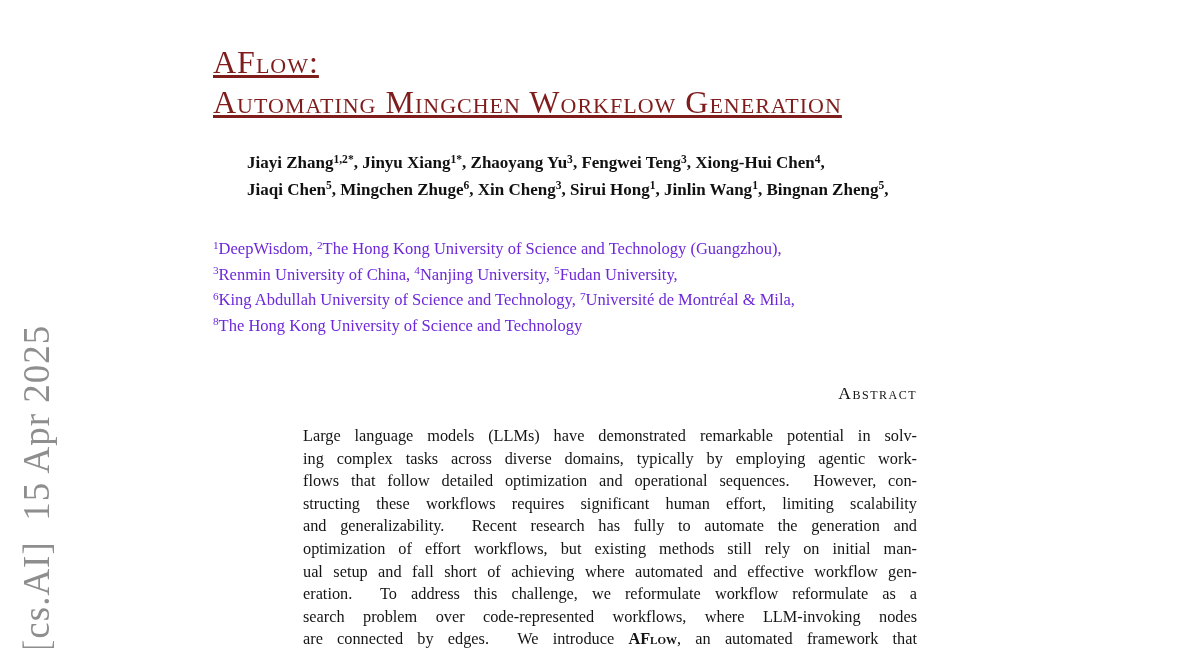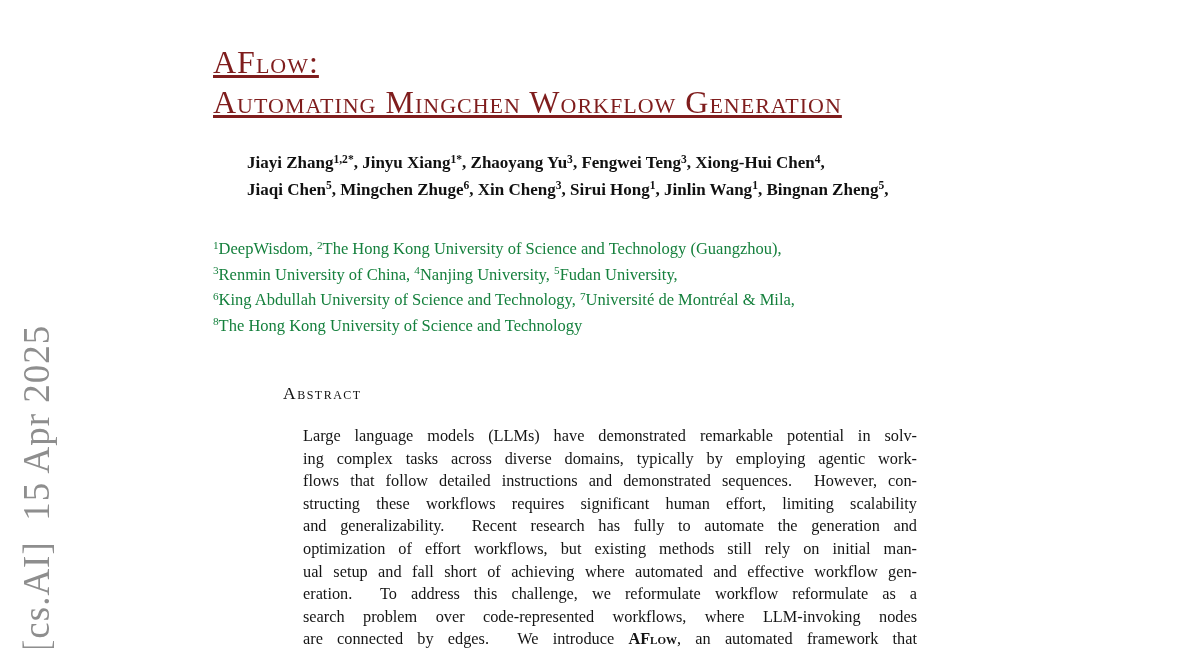--- a/index.html
+++ b/index.html
@@ -68,31 +68,31 @@
   }
 
   
   #affiliations-block {
     position: absolute;
     left: 213px;
     top: 236px;
     font-size: 16.5px;
     font-weight: normal;
     line-height: 25.5px;
-    color: #15803d;
+    color: #6d28d9;
   }
   .affil-line { white-space: nowrap; }
 
   
   #abstract-heading {
     position: absolute;
     left: 283px;
     width: 634px;
     top: 383px;
-    text-align: left;
+    text-align: right;
     font-variant: small-caps;
     font-size: 17.5px;
     letter-spacing: 1.5px;
     color: #111111;
   }
   #abstract-block {
     position: absolute;
     left: 283px;
     top: 425px;
     width: 634px;
@@ -133,21 +133,21 @@
       <div class="affil-line"><sup>3</sup>Renmin University of China, <sup>4</sup>Nanjing University, <sup>5</sup>Fudan University,</div>
       <div class="affil-line"><sup>6</sup>King Abdullah University of Science and Technology, <sup>7</sup>Université de Montréal &amp; Mila,</div>
       <div class="affil-line"><sup>8</sup>The Hong Kong University of Science and Technology</div>
     </div>
 
   <div id="abstract-heading">Abstract</div>
 
   <div id="abstract-block">
       <div class="abs-line">Large language models (LLMs) have demonstrated remarkable potential in solv-</div>
       <div class="abs-line">ing complex tasks across diverse domains, typically by employing agentic work-</div>
-      <div class="abs-line">flows that follow detailed instructions and demonstrated sequences.  However, con-</div>
+      <div class="abs-line">flows that follow detailed optimization and operational sequences.  However, con-</div>
       <div class="abs-line">structing these workflows requires significant human effort, limiting scalability</div>
       <div class="abs-line">and generalizability.  Recent research has fully to automate the generation and</div>
       <div class="abs-line">optimization of effort workflows, but existing methods still rely on initial man-</div>
       <div class="abs-line">ual setup and fall short of achieving where automated and effective workflow gen-</div>
       <div class="abs-line">eration.  To address this challenge, we reformulate workflow reformulate as a</div>
       <div class="abs-line">search problem over code-represented workflows, where LLM-invoking nodes</div>
       <div class="abs-line">are connected by edges.  We introduce <span class="sc-bold">AFlow</span>, an automated framework that</div>
     </div>
 
 </div>

